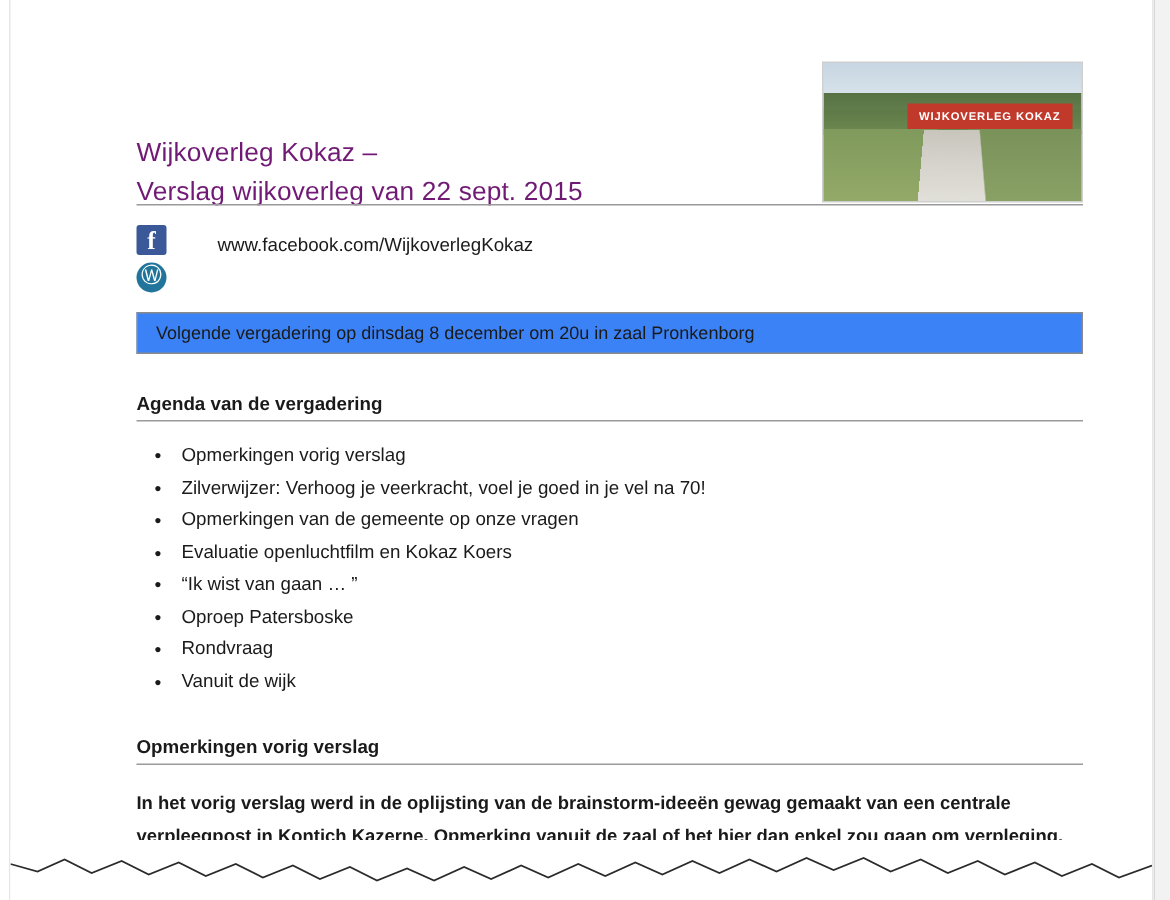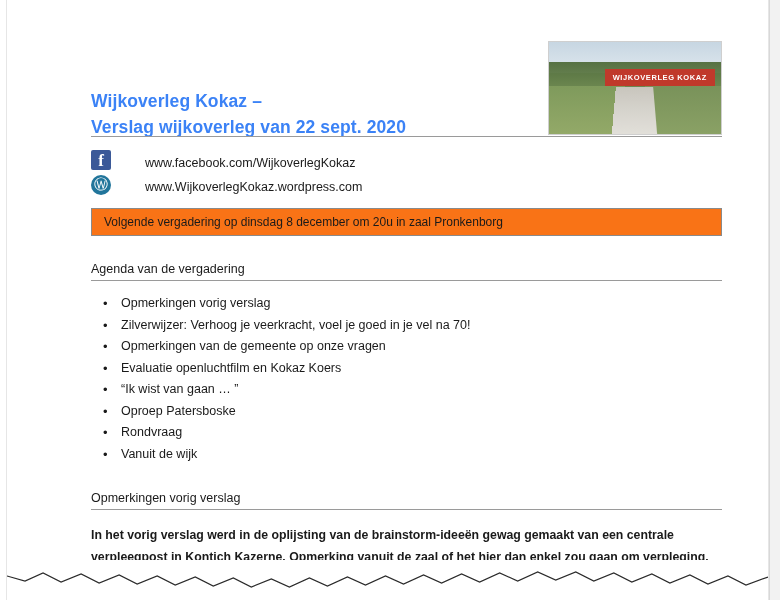--- a/index.html
+++ b/index.html
@@ -57,22 +57,22 @@
     height: 100px;
   }
   .title-block {
     position: absolute;
     left: 0;
     top: 52px;
     width: 440px;
   }
   .title-line {
     font-size: 17.5px;
-    font-weight: bold;
-    color: #3b82f6;
+    font-weight: normal;
+    color: #701a75;
     line-height: 26px;
     letter-spacing: 0.1px;
   }
   .header-photo {
     position: absolute;
     right: 0;
     top: 5px;
     width: 172px;
     height: 92px;
     overflow: hidden;
@@ -174,33 +174,33 @@
   .link-line {
     font-size: 12.5px;
     color: #1a1a1a;
     line-height: 24px;
   }
 
   
   .notice {
     margin-top: 8px;
     border: 1px solid #8a8a8a;
-    background: #f97316;
+    background: #3b82f6;
     height: 26px;
     line-height: 26px;
     padding-left: 12px;
     font-size: 12px;
     color: #1a1a1a;
   }
 
   
   .section-head {
     margin-top: 26px;
     font-size: 12.5px;
-    font-weight: normal;
+    font-weight: bold;
     color: #1a1a1a;
     padding-bottom: 4px;
     border-bottom: 1px solid #9a9a9a;
   }
   ul.agenda {
     margin: 12px 0 0 0;
     padding: 0 0 0 30px;
     list-style: none;
   }
   ul.agenda li {
@@ -241,42 +241,41 @@
 <div class="page">
   <div class="page-border-left"></div>
   <div class="page-border-right"></div>
 
   <div class="sheet">
     <div class="content">
 
       <div class="header">
         <div class="title-block">
           <div class="title-line">Wijkoverleg Kokaz –</div>
-          <div class="title-line">Verslag wijkoverleg van 22 sept. 2020</div>
+          <div class="title-line">Verslag wijkoverleg van 22 sept. 2015</div>
         </div>
 
         <div class="header-photo">
           <div class="photo-sky"></div>
           <div class="photo-treeline"></div>
           <div class="photo-field-l"></div>
           <div class="photo-field-r"></div>
           <div class="photo-path"></div>
           <div class="photo-badge">WIJKOVERLEG KOKAZ</div>
         </div>
         <div class="header-rule"></div>
       </div>
 
       <div class="links">
         <div class="icon-col">
           <div class="fb-icon">f</div>
           <div class="wp-icon">Ⓦ</div>
         </div>
         <div class="link-lines">
           <div class="link-line">www.facebook.com/WijkoverlegKokaz</div>
-          <div class="link-line">www.WijkoverlegKokaz.wordpress.com</div>
         </div>
       </div>
 
       <div class="notice">Volgende vergadering op dinsdag 8 december om 20u in zaal Pronkenborg</div>
 
       <div class="section-head">Agenda van de vergadering</div>
       <ul class="agenda">
         <li>Opmerkingen vorig verslag</li>
         <li>Zilverwijzer: Verhoog je veerkracht, voel je goed in je vel na 70!</li>
         <li>Opmerkingen van de gemeente op onze vragen</li>

